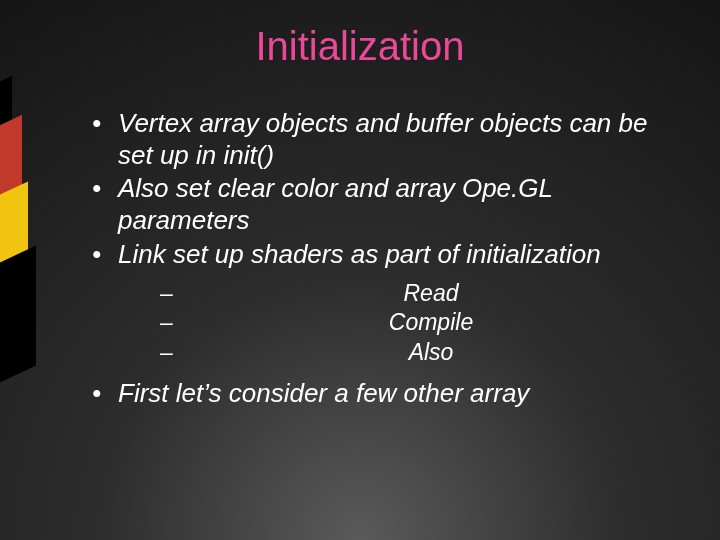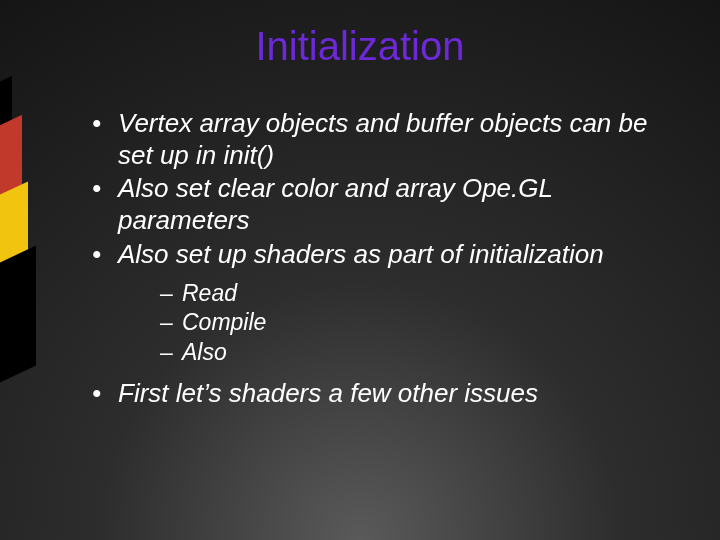--- a/index.html
+++ b/index.html
@@ -27,21 +27,21 @@
   .acc-black2 { left: -6px; top: -40px; width: 18px; height: 70px; background: #000; }
 
   .title {
     position: absolute;
     top: 24px;
     left: 0;
     width: 100%;
     text-align: center;
     font-size: 40px;
     font-weight: 400;
-    color: #6d28d9;
+    color: #ec4899;
   }
   .content {
     position: absolute;
     top: 108px;
     left: 92px;
     right: 40px;
     font-size: 26px;
     line-height: 1.22;
     color: #fff;
   }
@@ -56,20 +56,21 @@
     content: "•";
     position: absolute;
     left: 0;
     top: 0;
     font-size: 26px;
   }
   ul.sub {
     list-style: none;
     margin: 8px 0 10px 42px;
     font-size: 23px;
+    text-align: center;
   }
   ul.sub > li {
     position: relative;
     padding-left: 22px;
     line-height: 1.3;
   }
   ul.sub > li::before {
     content: "–";
     position: absolute;
     left: 0;
@@ -86,22 +87,22 @@
   <div class="accent acc-black"></div>
 </div>
 
 <h1 class="title">Initialization</h1>
 
 <div class="content">
   <ul class="bullets">
     <li><span>Vertex array objects and buffer objects can be set up in init()</span></li>
     <li><span>Also set clear color and array Ope.GL parameters</span></li>
     <li>
-      <span>Also set up shaders as part of initialization</span>
+      <span>Link set up shaders as part of initialization</span>
       <ul class="sub">
         <li><span>Read</span></li>
         <li><span>Compile</span></li>
         <li><span>Also</span></li>
       </ul>
     </li>
-    <li><span>First let’s shaders a few other issues</span></li>
+    <li><span>First let’s consider a few other array</span></li>
   </ul>
 </div>
 
 </body></html>

